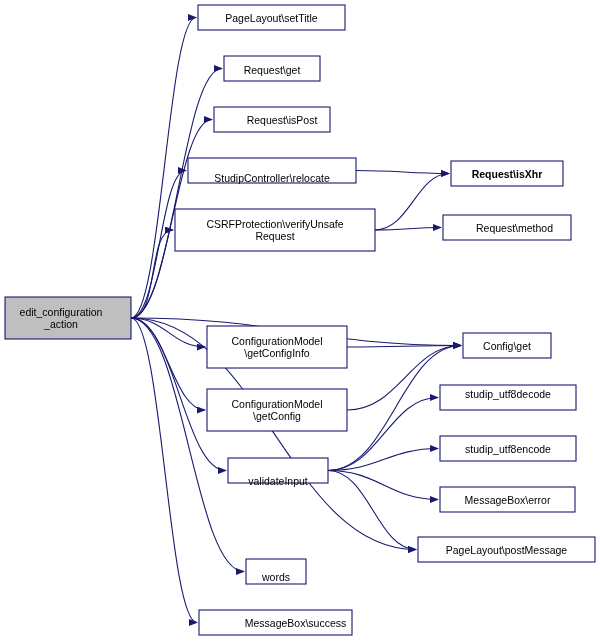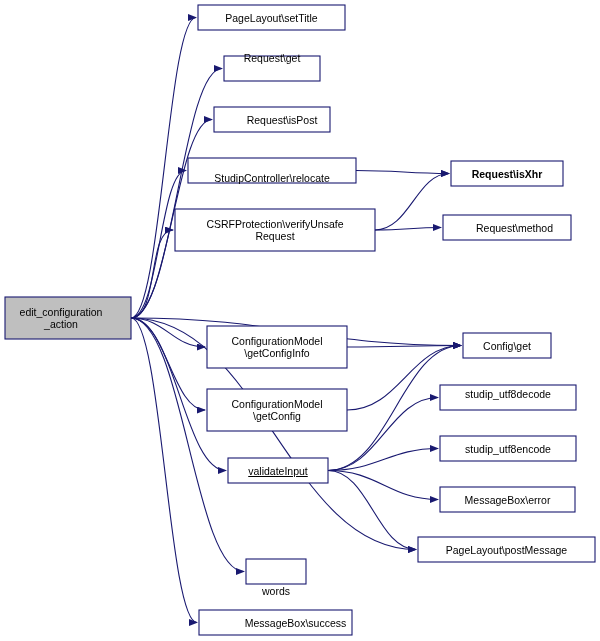--- a/index.html
+++ b/index.html
@@ -88,33 +88,33 @@
         <rect x="440" y="487" width="135" height="25" fill="#ffffff" stroke="#191970" stroke-width="1.1"></rect>
         <rect x="418" y="537" width="177" height="25" fill="#ffffff" stroke="#191970" stroke-width="1.1"></rect>
         <rect x="246" y="559" width="60" height="25" fill="#ffffff" stroke="#191970" stroke-width="1.1"></rect>
         <rect x="199" y="610" width="153" height="25" fill="#ffffff" stroke="#191970" stroke-width="1.1"></rect>
       </g>
   </svg>
   <div id="labels">
       <div class="node-label" style="left: 5px; top: 297px; width: 112px; height: 42px;">edit_configuration
 _action</div>
       <div class="node-label" style="left: 198px; top: 5px; width: 147px; height: 25px;">PageLayout\setTitle</div>
-      <div class="node-label" style="left: 224px; top: 44px; width: 96px; height: 28px;">Request\get</div>
+      <div class="node-label" style="left: 224px; top: 56px; width: 96px; height: 28px;">Request\get</div>
       <div class="node-label" style="left: 214px; top: 107px; width: 136px; height: 25px;">Request\isPost</div>
       <div class="node-label" style="left: 188px; top: 158px; width: 168px; height: 40px;">StudipController\relocate</div>
       <div class="node-label" style="left: 175px; top: 209px; width: 200px; height: 42px;">CSRFProtection\verifyUnsafe
 Request</div>
       <div class="node-label" style="left: 451px; top: 161px; width: 112px; height: 25px; font-weight: bold;">Request\isXhr</div>
       <div class="node-label" style="left: 443px; top: 215px; width: 143px; height: 25px;">Request\method</div>
       <div class="node-label" style="left: 207px; top: 326px; width: 140px; height: 42px;">ConfigurationModel
 \getConfigInfo</div>
       <div class="node-label" style="left: 207px; top: 389px; width: 140px; height: 42px;">ConfigurationModel
 \getConfig</div>
       <div class="node-label" style="left: 463px; top: 333px; width: 88px; height: 25px;">Config\get</div>
-      <div class="node-label" style="left: 228px; top: 458px; width: 100px; height: 25px; text-decoration: underline;">validateInput</div>
+      <div class="node-label" style="left: 228px; top: 468px; width: 100px; height: 25px;">validateInput</div>
       <div class="node-label" style="left: 440px; top: 385px; width: 136px; height: 17px;">studip_utf8decode</div>
       <div class="node-label" style="left: 440px; top: 436px; width: 136px; height: 25px;">studip_utf8encode</div>
       <div class="node-label" style="left: 440px; top: 487px; width: 135px; height: 25px;">MessageBox\error</div>
       <div class="node-label" style="left: 418px; top: 537px; width: 177px; height: 25px;">PageLayout\postMessage</div>
-      <div class="node-label" style="left: 246px; top: 573px; width: 60px; height: 36px; border-radius: 7px;">words</div>
+      <div class="node-label" style="left: 246px; top: 559px; width: 60px; height: 36px; border-radius: 7px;">words</div>
       <div class="node-label" style="left: 199px; top: 610px; width: 153px; height: 25px; margin-left: 20px;">MessageBox\success</div>
     </div>
 </div>
 
 </body></html>

